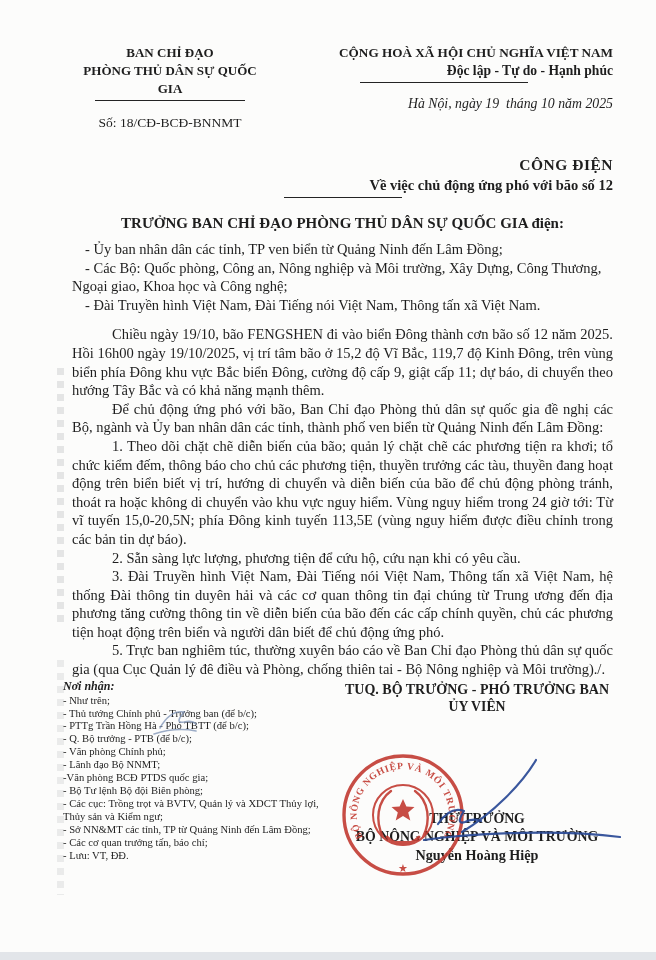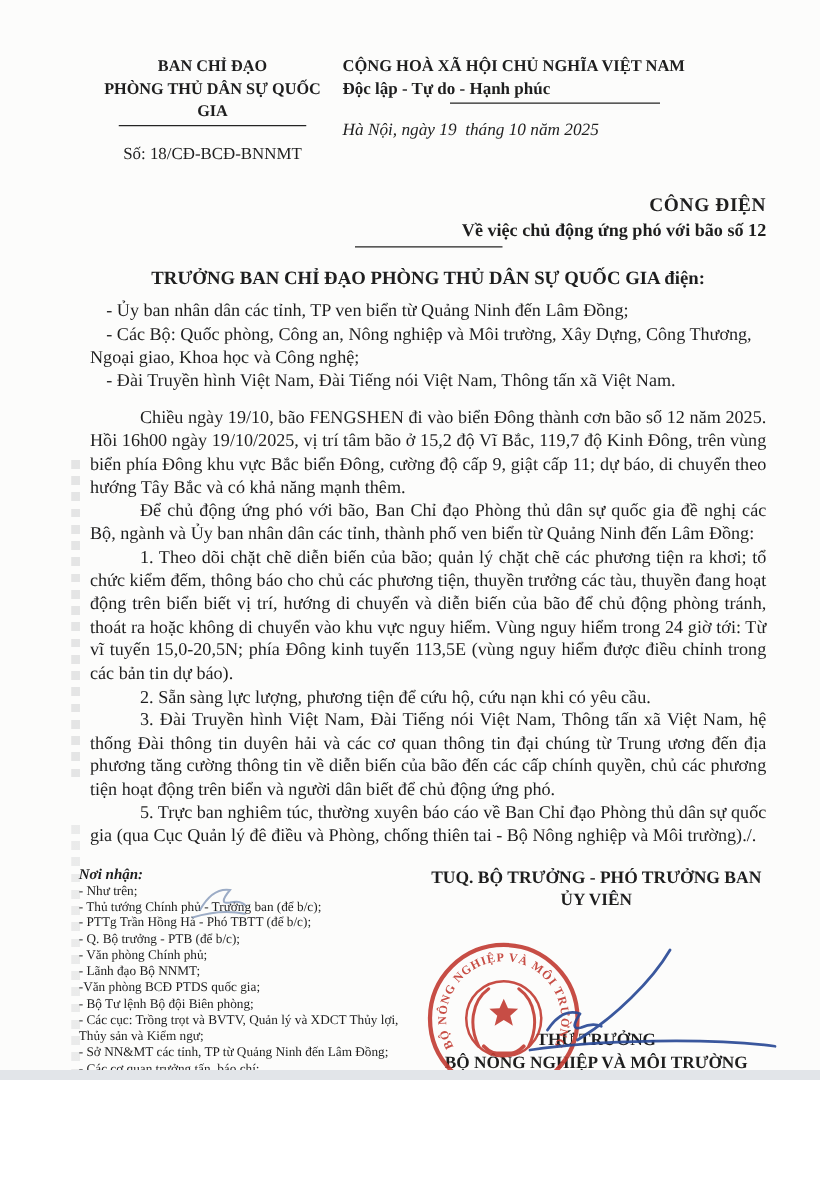--- a/index.html
+++ b/index.html
@@ -1,41 +1,41 @@
 <!DOCTYPE html>
 <html lang="vi"><head>
 <meta charset="utf-8">
 <style>
   html,body{margin:0;padding:0;}
   body{width:656px;height:960px;background:#ffffff;overflow:hidden;}
   .page{
-    position:relative;width:656px;height:864px;box-sizing:border-box;
+    position:relative;width:656px;height:960px;box-sizing:border-box;
     background:#fcfcfb;color:#1e1e1e;
     font-family:"Liberation Serif","DejaVu Serif",serif;
     padding:44px 43px 0 72px;overflow:hidden;
   }
   .header{display:flex;}
   .h-left{flex:0 0 196px;text-align:center;font-weight:bold;font-size:13px;line-height:18px;}
-  .h-right{flex:1;text-align:left;font-weight:bold;font-size:13.2px;line-height:18px;padding-left:6px;}
+  .h-right{flex:1;text-align:right;font-weight:bold;font-size:13.2px;line-height:18px;padding-left:6px;}
   .rule{border-bottom:1.4px solid #242424;margin:2px auto 0;height:0;}
   .rule-left{width:150px;}
   .rule-right{width:168px;}
   .motto{font-size:13.6px;}
   .doc-number{margin-top:13px;font-weight:normal;font-size:13.5px;display:flex;justify-content:center;}
   .place-date{margin-top:12px;font-style:italic;font-weight:normal;font-size:13.8px;white-space:pre;}
   .title-block{text-align:right;margin-top:24px;}
   .doc-title{font-size:15.5px;font-weight:bold;letter-spacing:.5px;}
   .doc-subject{font-size:14.5px;font-weight:bold;margin-top:3px;}
   .rule-subject{width:118px;margin:3px auto 0;border-bottom:1.4px solid #242424;height:0;}
   .salutation{text-align:center;font-weight:bold;font-size:15px;margin-top:17px;}
   .recipients{margin-top:8px;font-size:14.5px;line-height:18.6px;}
   .recipient{text-indent:13px;}
   .body-text{margin-top:11px;font-size:14.5px;line-height:18.6px;text-align:justify;}
   .para{text-indent:40px;margin:0;}
-  .footer{display:flex;margin-top:13px;}
+  .footer{display:flex;margin-top:0;}
   .noi-nhan{flex:0 0 278px;margin-left:-9px;font-size:10.6px;line-height:12.9px;}
   .noi-nhan-label{font-weight:bold;font-style:italic;font-size:12px;line-height:15px;margin-bottom:1px;}
   .sign-block{flex:1;text-align:center;font-weight:bold;padding-top:3px;}
   .sign-auth1{font-size:14px;}
   .sign-auth2{font-size:13.8px;margin-top:1px;}
   .sign-space{height:96px;}
   .sign-title1{font-size:13.8px;}
   .sign-title2{font-size:13.8px;margin-top:2px;}
   .signer{font-size:14.2px;margin-top:2px;}
   .seal-svg{position:absolute;left:336px;top:748px;opacity:.9;}

